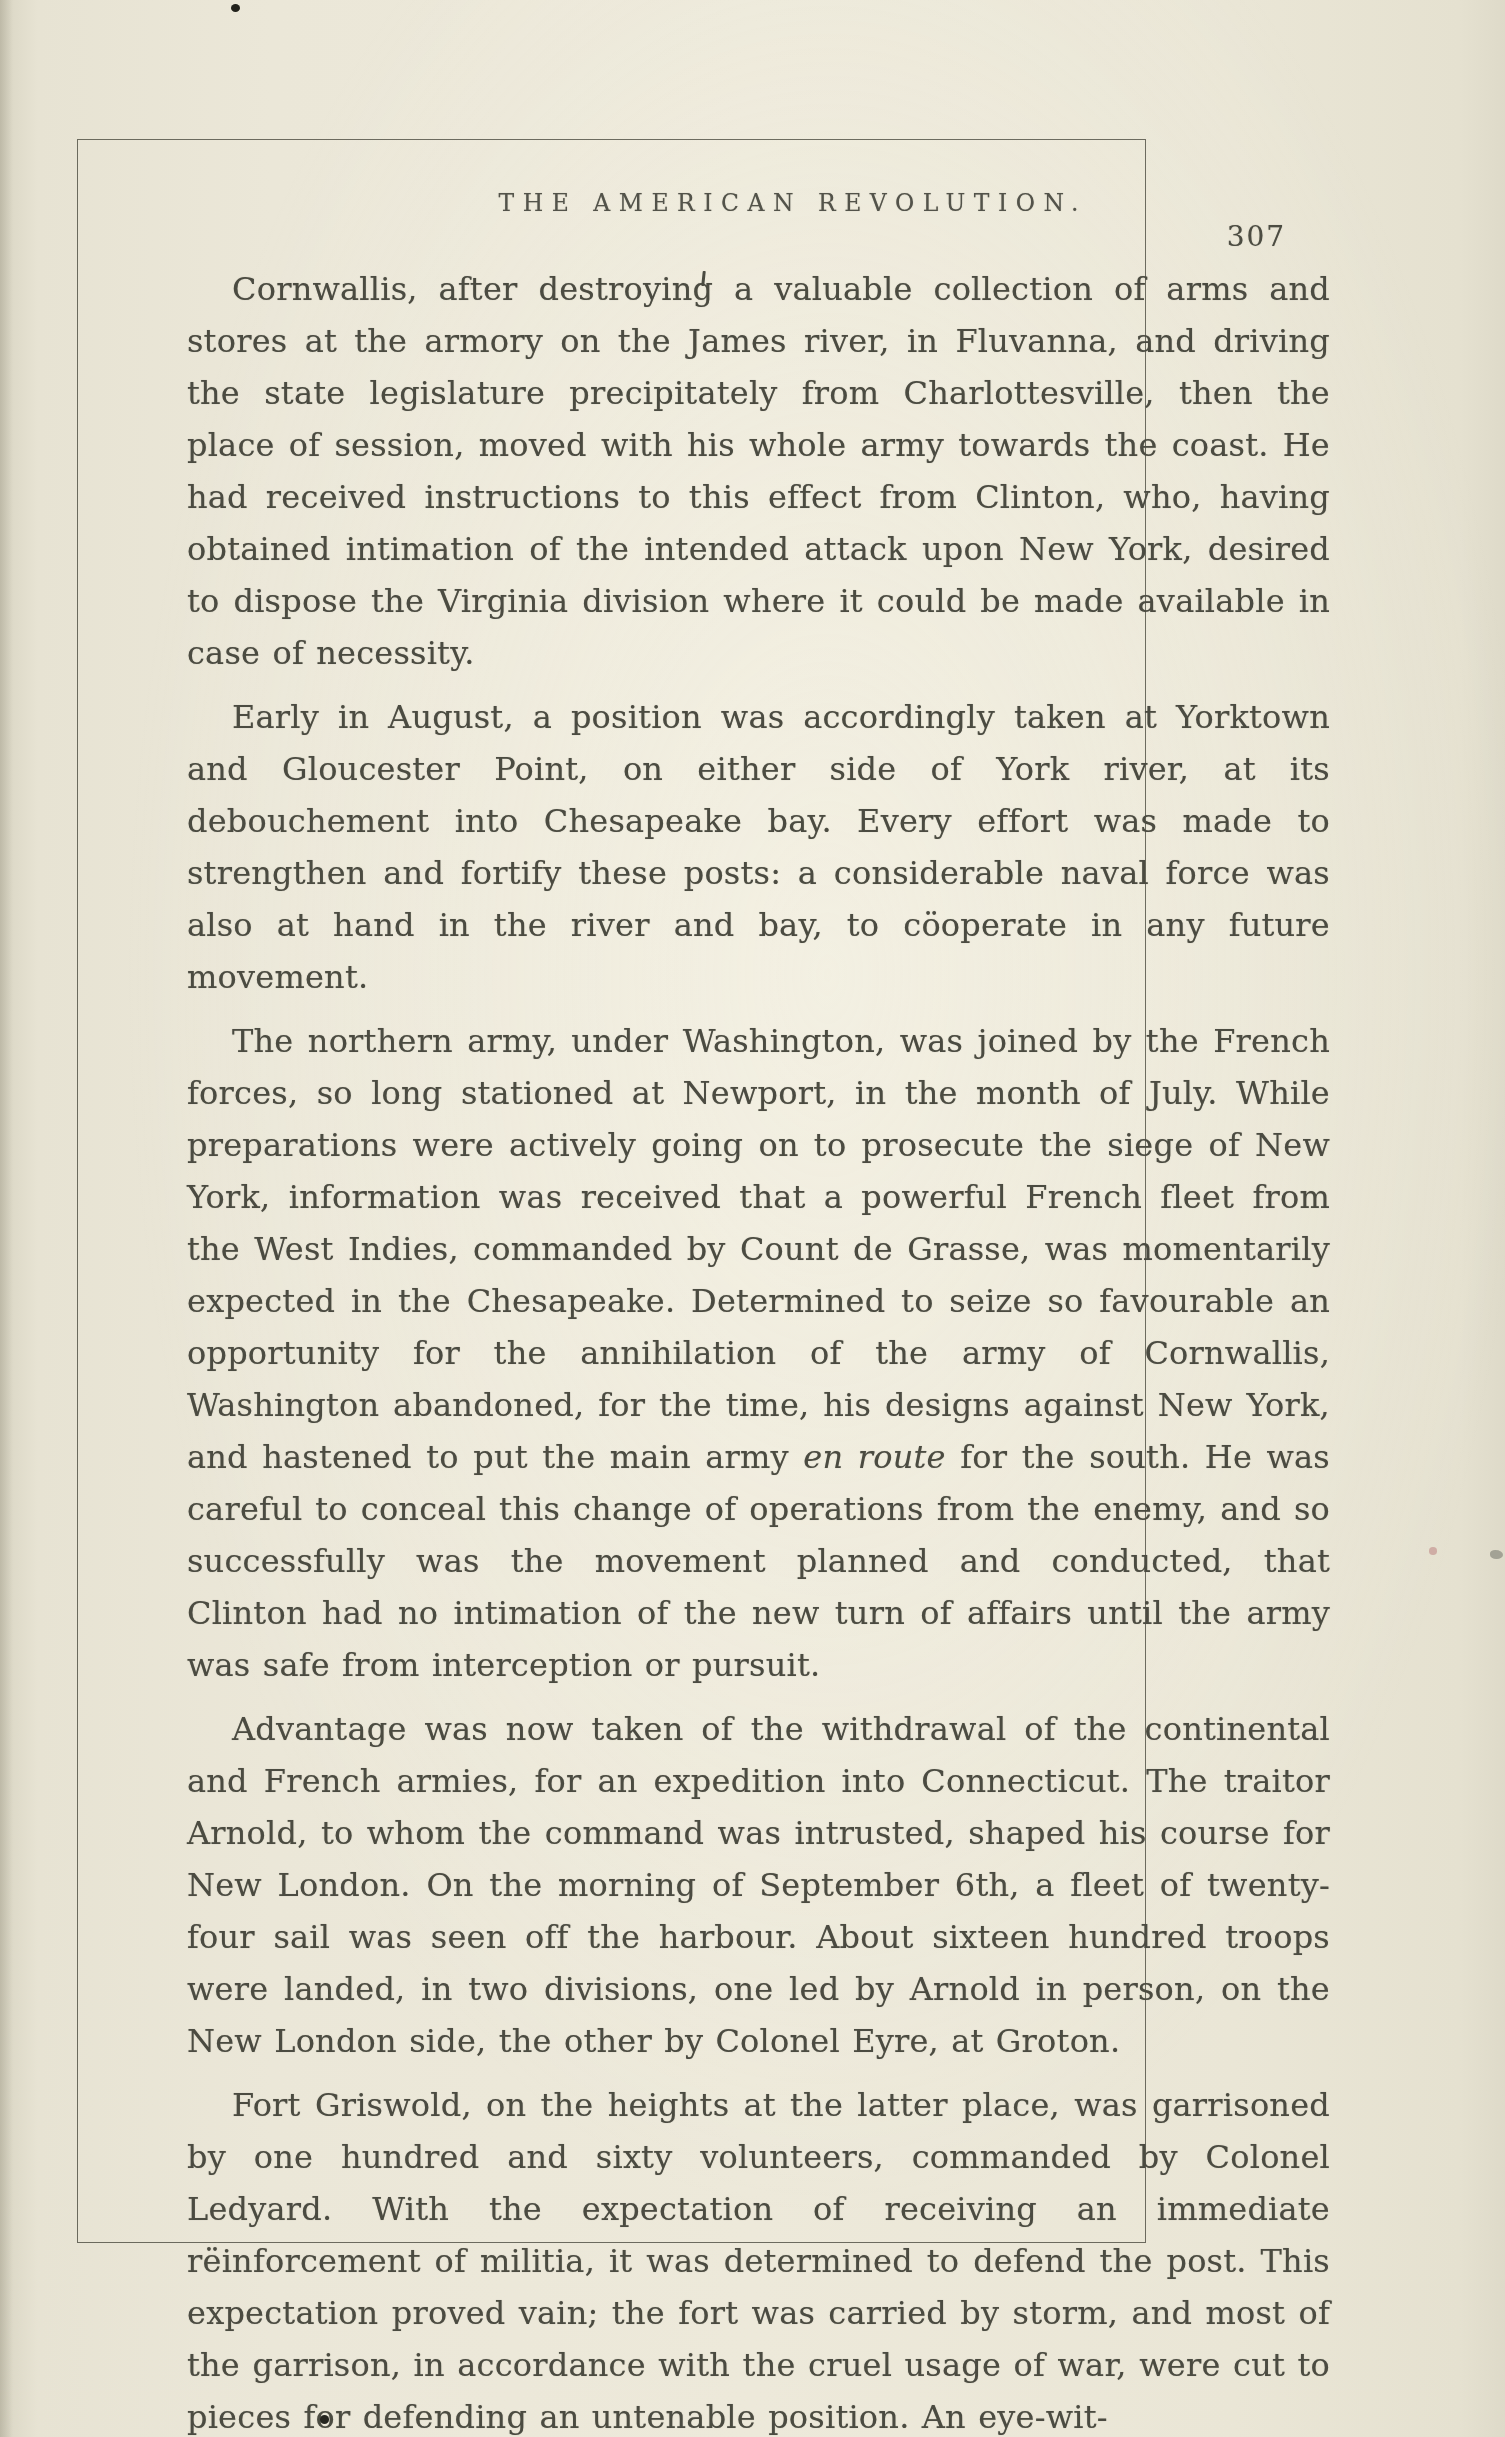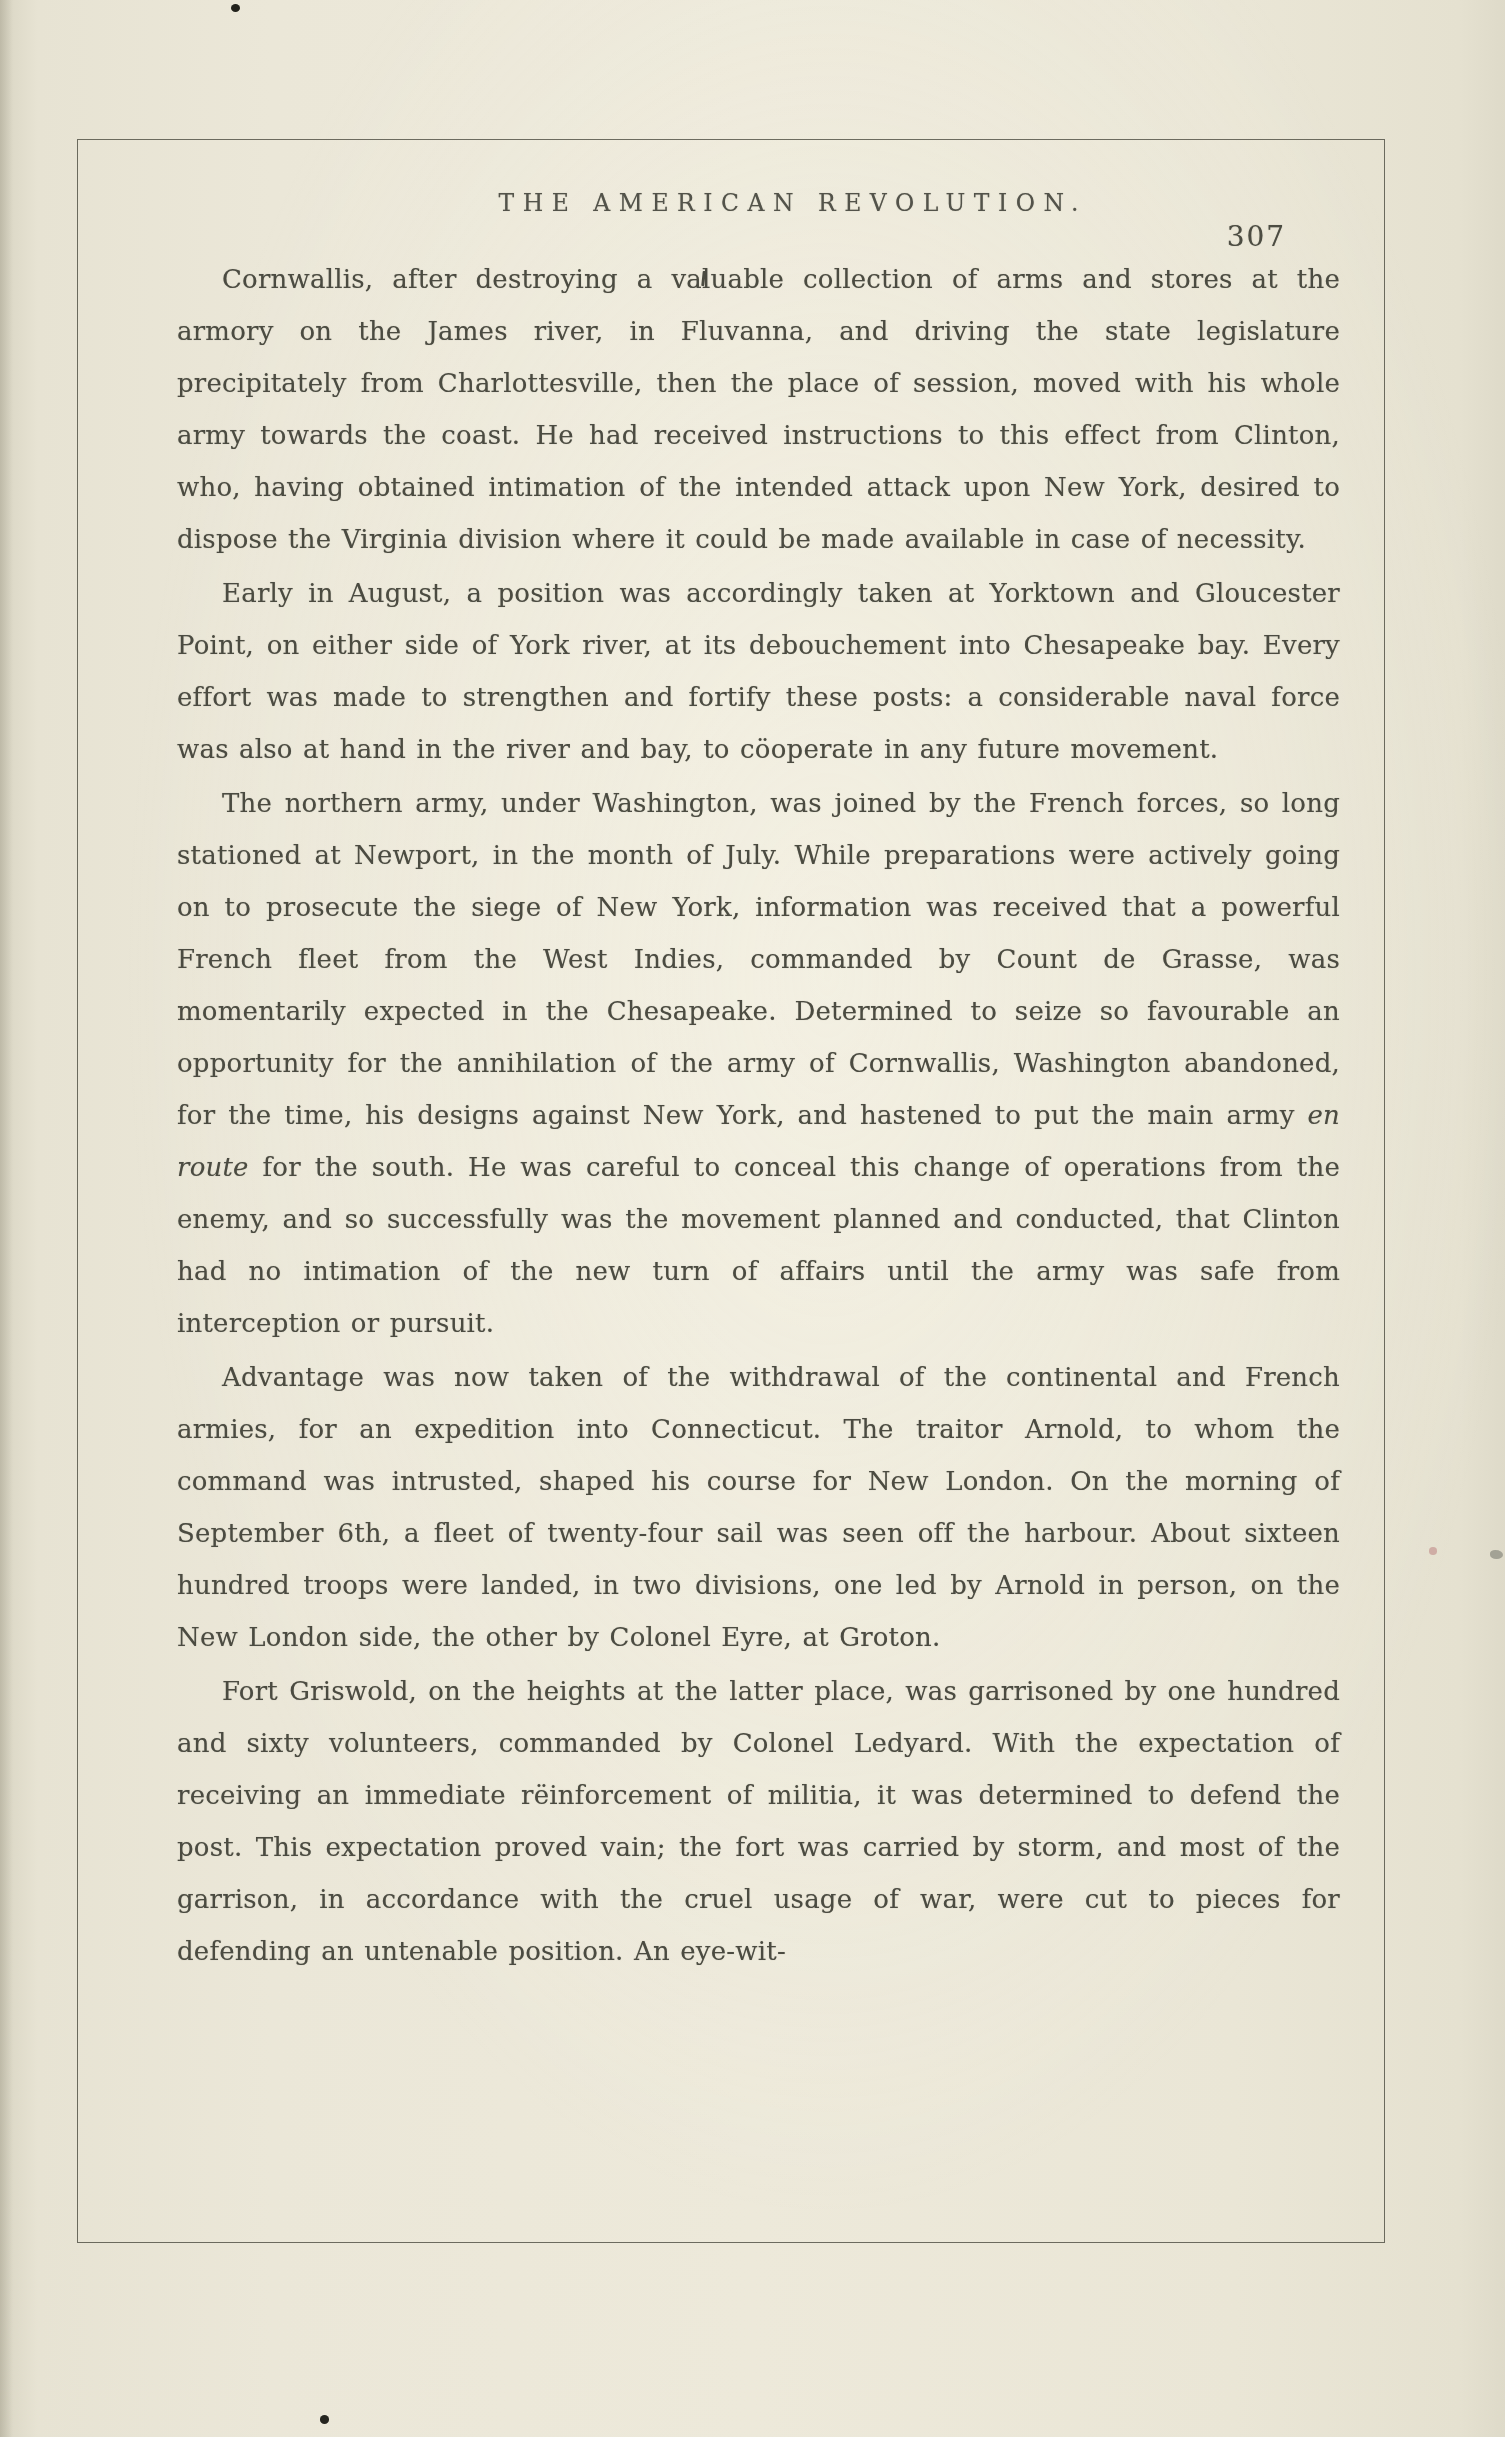--- a/index.html
+++ b/index.html
@@ -14,21 +14,21 @@
     font-family: "DejaVu Serif", "Liberation Serif", serif;
     
     background:
       radial-gradient(ellipse at 55% 40%, rgba(255,253,242,0.35) 0%, rgba(255,253,242,0) 60%),
       linear-gradient(90deg, #d9d5c3 0%, #e7e3d3 2.5%, #ebe7d8 18%, #ede9da 50%, #eae6d6 82%, #e5e1d0 97%, #dedac9 100%);
   }
   .page-box {
     position: absolute;
     left: 77px;
     top: 139px;
-    width: 1308px;
+    width: 1069px;
     height: 2104px;
     border: 1.9px solid rgba(58, 58, 47, 0.72);
     box-sizing: border-box;
   }
   .running-head {
     position: absolute;
     left: 97px;
     top: 49px;
     width: 1165px;
     height: 38px;
@@ -54,24 +54,24 @@
     text-shadow: 0 0 0.9px rgba(80,80,68,0.45);
     margin-top: 33px;
   }
   .text-block {
     position: absolute;
     left: 97px;
     top: 111px;
     width: 1167px;
   }
   .text-block p {
-    margin: 2px;
+    margin: 12px;
     text-indent: 45px;
     text-align: justify;
-    font-size: 26px;
+    font-size: 32px;
     line-height: 52px;
     color: #4b4b41;
     letter-spacing: 0.2px;
     word-spacing: 1.9px;
     text-shadow: 0 0 0.9px rgba(75,75,65,0.4);
   }
   .italic {
     font-style: italic;
   }
   

